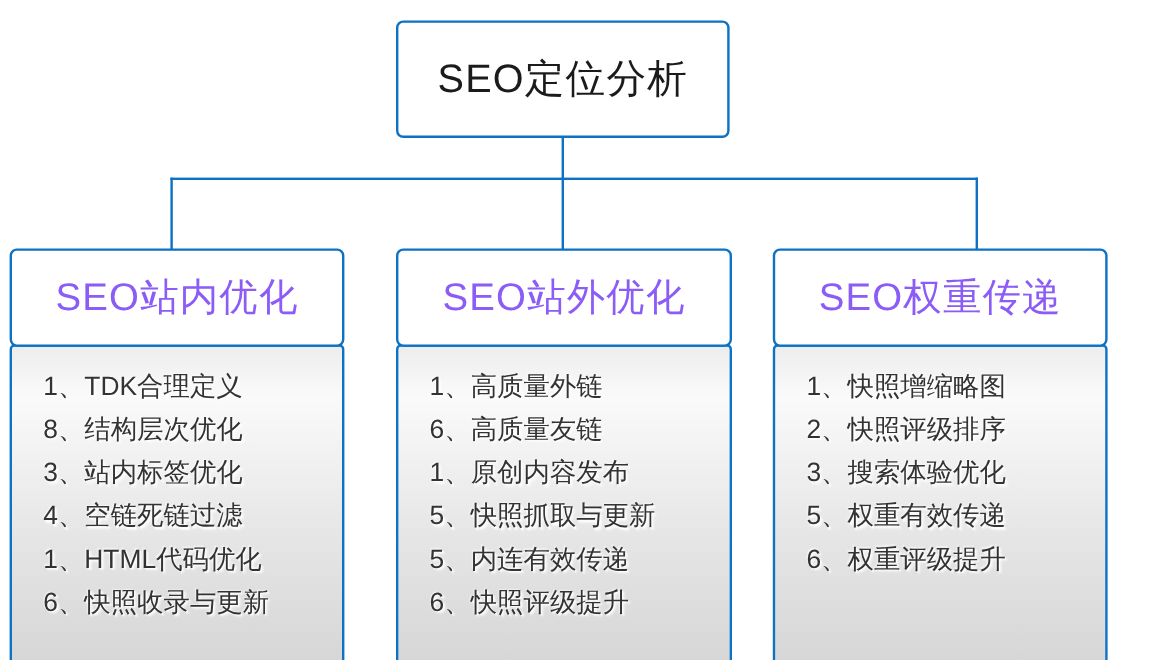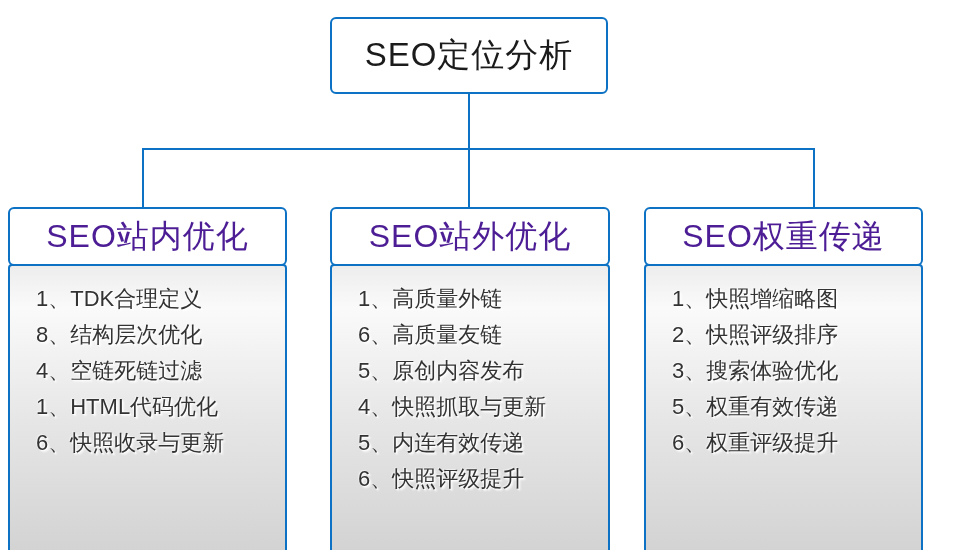--- a/index.html
+++ b/index.html
@@ -23,49 +23,49 @@
   }
   .line-root-drop   { left: 468px; top: 94px;  width: 2px;  height: 114px; }
   .line-horizontal  { left: 142px; top: 148px; width: 673px; height: 2px; }
   .line-left-drop   { left: 142px; top: 148px; width: 2px;  height: 60px; }
   .line-right-drop  { left: 813px; top: 148px; width: 2px;  height: 60px; }
 
   
   .root-node {
     position: absolute;
     left: 330px; top: 17px;
-    width: 278px; height: 77px;
+    width: 278px; height: 98px;
     background: #ffffff;
     border: 2px solid var(--accent);
     border-radius: 6px;
     display: flex; align-items: center; justify-content: center;
     font-size: 33px;
     letter-spacing: 1px;
     color: #1b1b1b;
   }
 
   
   .branch {
     position: absolute;
     top: 207px;
     width: 279px;
   }
   .branch-left   { left: 8px; }
   .branch-middle { left: 330px; width: 280px; }
   .branch-right  { left: 644px; }
 
   .branch-header {
-    height: 59px;
+    height: 82px;
     background: #ffffff;
     border: 2px solid var(--accent);
     border-radius: 6px;
     display: flex; align-items: center; justify-content: center;
     font-size: 32px;
     letter-spacing: 1px;
-    color: #4c1d95;
+    color: #8b5cf6;
     position: relative;
     z-index: 2;
   }
   .branch-list {
     margin-top: -2px;
     height: 302px;
     border: 2px solid var(--accent);
     border-radius: 4px 4px 10px 10px;
     background: linear-gradient(to bottom,
                 #ededed 0%, #fafafa 14%, #e6e6e6 52%, #d1d1d1 100%);
@@ -100,35 +100,36 @@
     <span>SEO定位分析</span>
   </div>
 
   <div class="branch branch-left">
     <div class="branch-header">
       <span>SEO站内优化</span>
     </div>
     <div class="branch-list">
       <div class="list-item">1、TDK合理定义</div>
       <div class="list-item">8、结构层次优化</div>
+      <div class="list-item">3、站内标签优化</div>
       <div class="list-item">4、空链死链过滤</div>
       <div class="list-item">1、HTML代码优化</div>
       <div class="list-item">6、快照收录与更新</div>
     </div>
   </div>
 
   <div class="branch branch-middle">
     <div class="branch-header">
       <span>SEO站外优化</span>
     </div>
     <div class="branch-list">
       <div class="list-item">1、高质量外链</div>
       <div class="list-item">6、高质量友链</div>
-      <div class="list-item">5、原创内容发布</div>
-      <div class="list-item">4、快照抓取与更新</div>
+      <div class="list-item">1、原创内容发布</div>
+      <div class="list-item">5、快照抓取与更新</div>
       <div class="list-item">5、内连有效传递</div>
       <div class="list-item">6、快照评级提升</div>
     </div>
   </div>
 
   <div class="branch branch-right">
     <div class="branch-header">
       <span>SEO权重传递</span>
     </div>
     <div class="branch-list">

